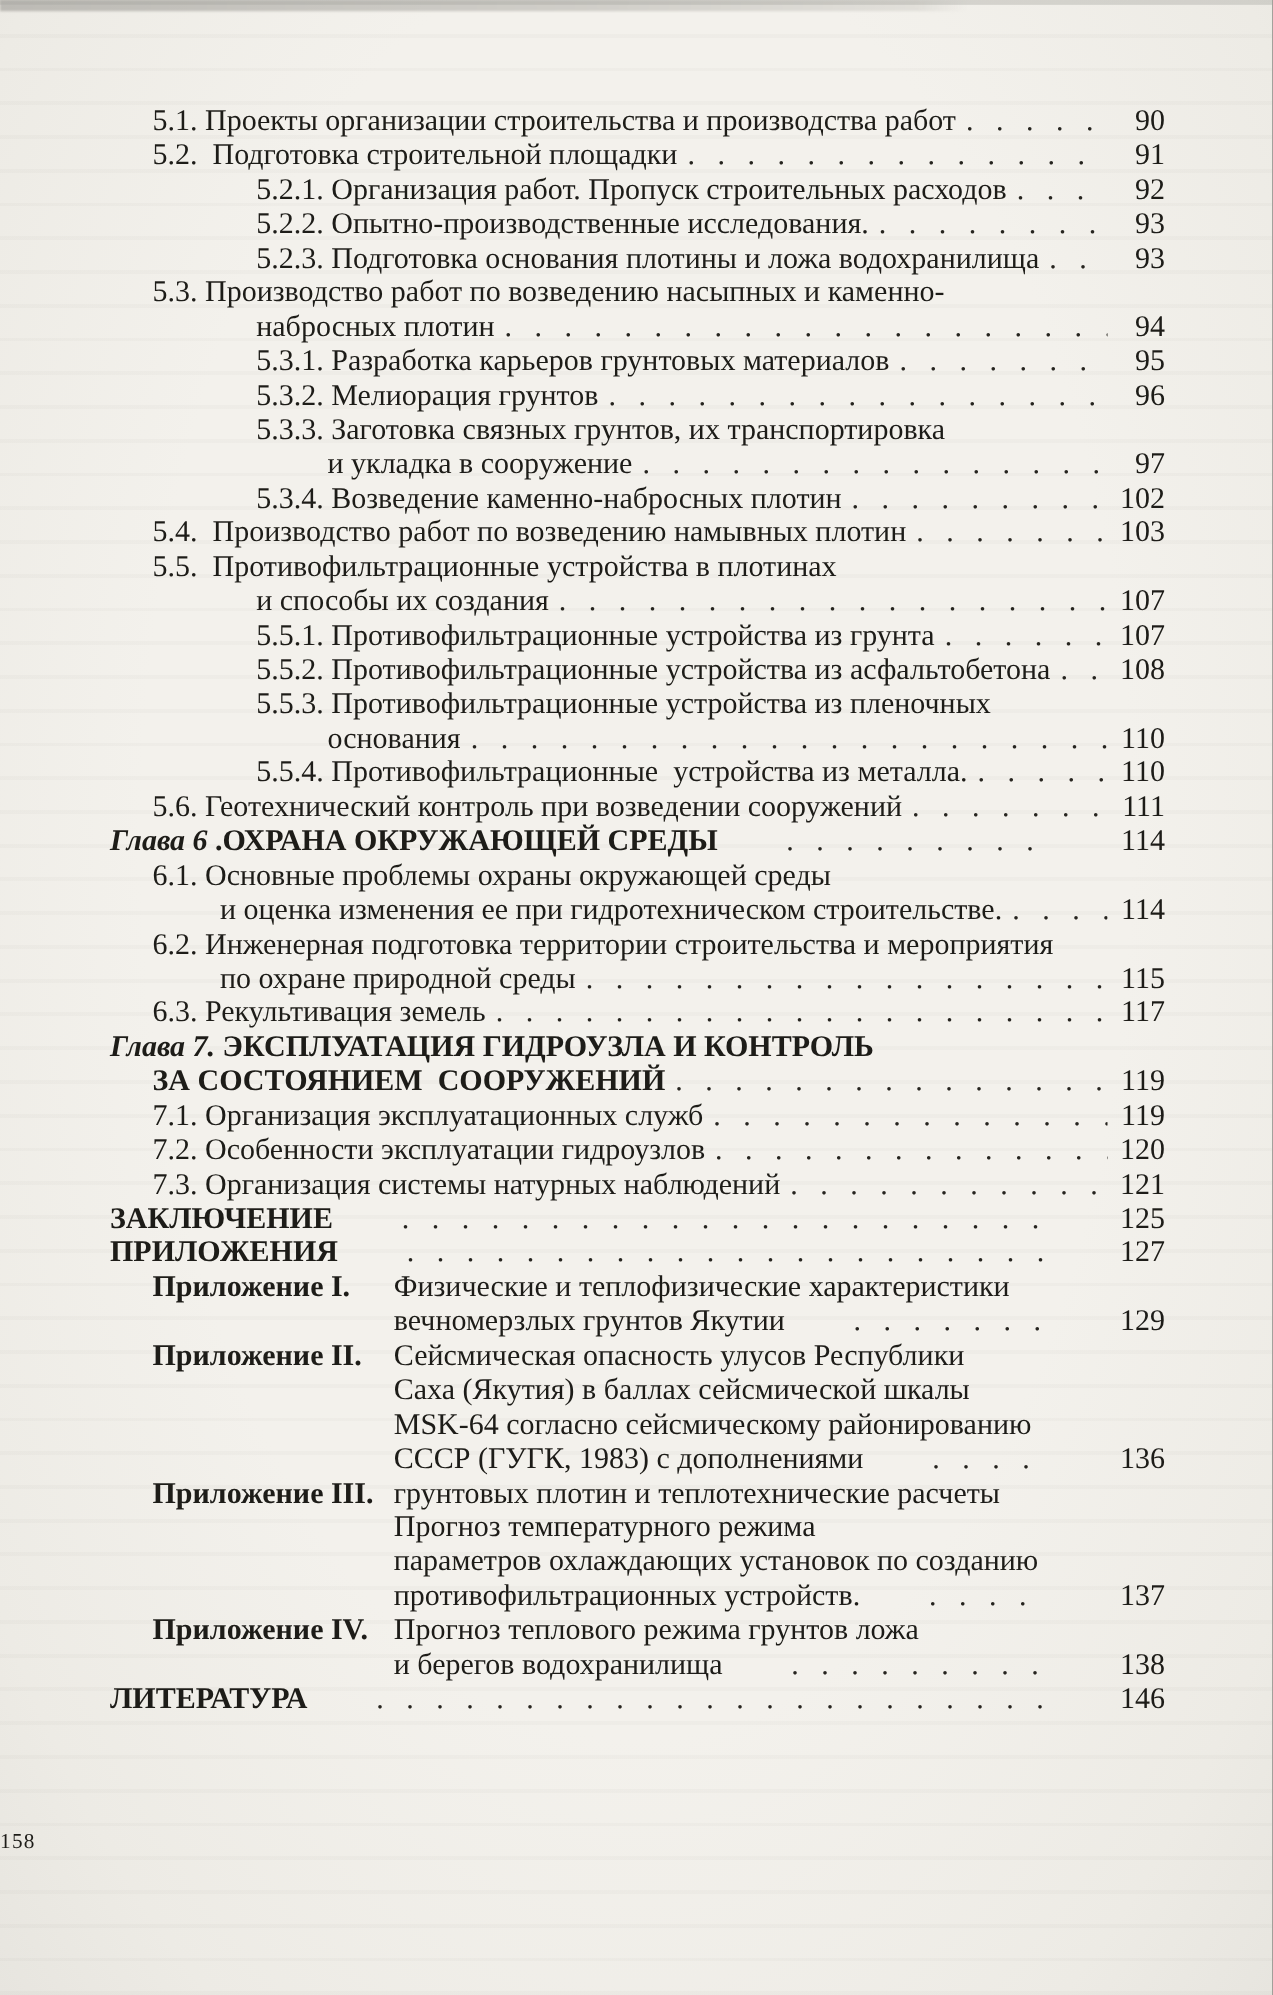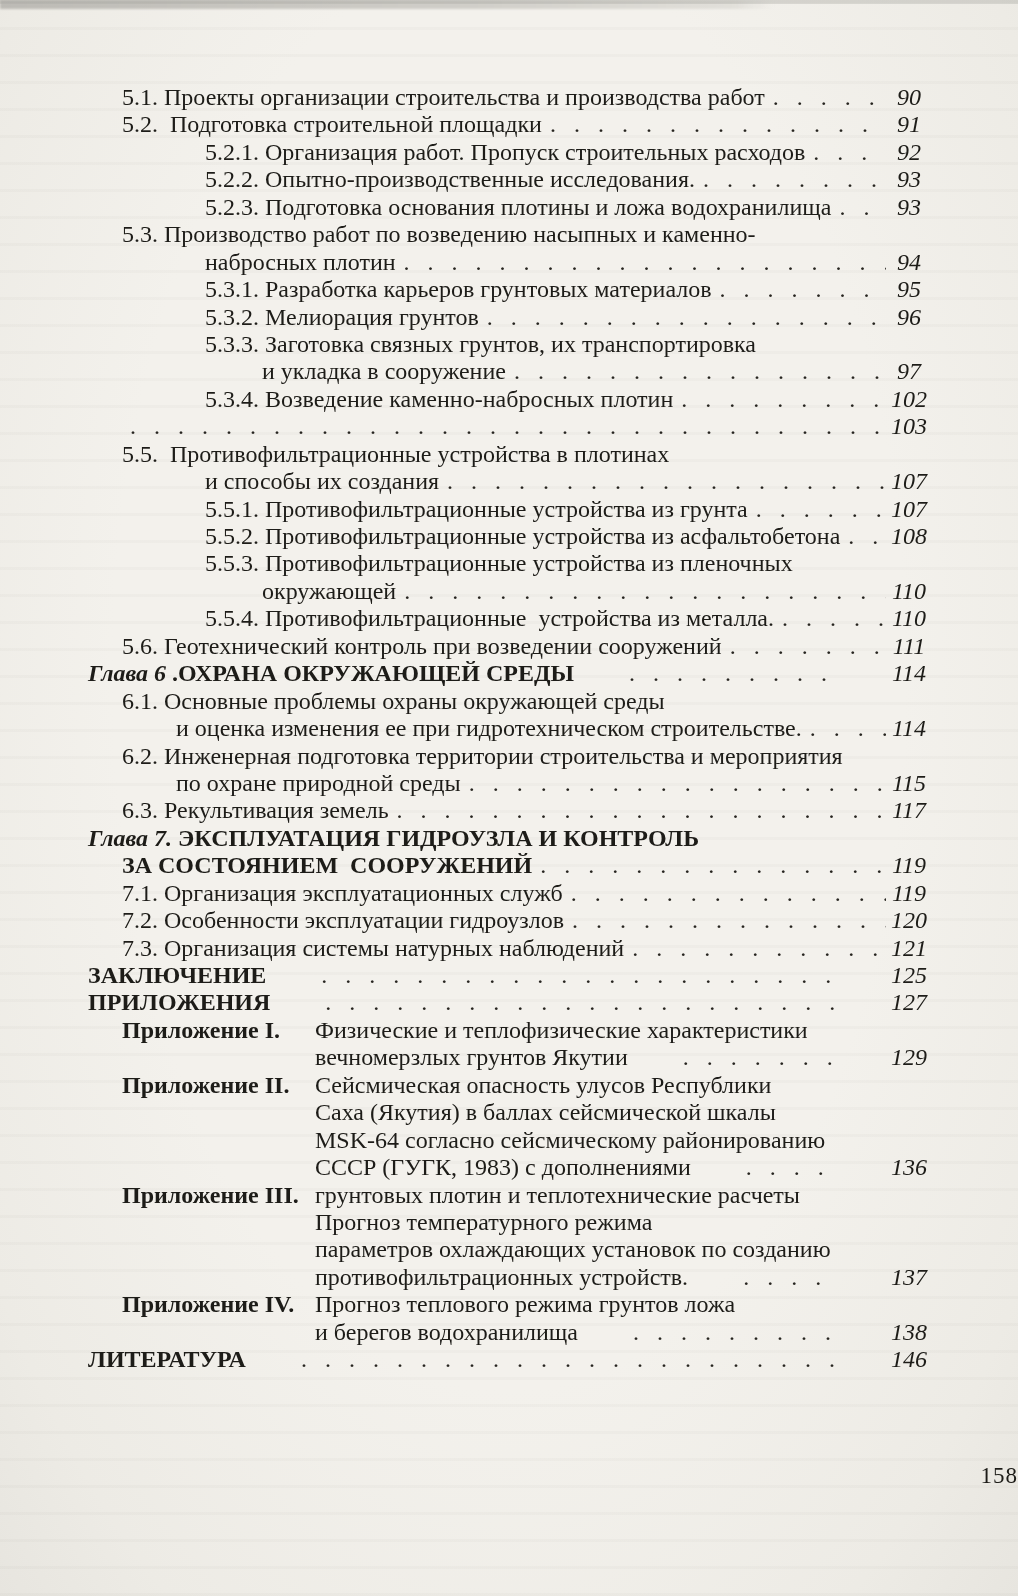--- a/index.html
+++ b/index.html
@@ -34,34 +34,34 @@
     top:84px;left:88px;right:86px;
     font-size:24px;
   }
   .line{line-height:27.45px;height:27.45px;white-space:pre;overflow:visible;}
   .line.flex{display:flex;align-items:baseline;}
   .txt{white-space:pre;flex:0 0 auto;}
   .leader{
     flex:1 1 auto;min-width:8px;overflow:hidden;white-space:nowrap;
     letter-spacing:6px;padding:0 6px 0 8px;font-weight:normal;color:#26241f;
   }
-  .pg{flex:0 0 auto;min-width:46px;text-align:center;font-weight:normal;font-style:italic;}
+  .pg{flex:0 0 auto;min-width:46px;text-align:right;font-weight:normal;}
   .bold{font-weight:bold;}
   .lead{font-style:italic;font-weight:bold;}
   .ind0{padding-left:0;gap:47px;}
   .ind1{padding-left:34px;}
   .ind2{padding-left:117px;}
   .ind3{padding-left:174px;}
   .ind4{padding-left:88px;}
   .entry.appendix{display:flex;align-items:flex-start;padding-left:34px;}
   .entry.appendix .label{flex:0 0 193px;font-weight:bold;line-height:27.45px;white-space:pre;}
   .entry.appendix .content{flex:1 1 auto;min-width:0;}
   .footer{
     position:absolute;left:0;right:0;top:1463px;
-    text-align:right;font-size:23px;letter-spacing:1px;
+    text-align:left;font-size:17px;letter-spacing:1px;
   }
 </style>
 </head>
 <body>
 
 <div class="page">
   <div class="scan-top"></div>
   <div class="scan-top2"></div>
   <div class="bleed"></div>
   <main class="toc">
@@ -91,35 +91,35 @@
         <div class="line ind2 flex"><span class="txt">5.3.2. Мелиорация грунтов</span><span class="leader"> . . . . . . . . . . . . . . . . . . . . . . . . . . . . . . . . . . . . . . . . . . . . . . . . . . . . . . . . . . . . . . . . . . . . . . . . . . . . . . . .</span><span class="pg">96</span></div>
       </div>
       <div class="entry">
         <div class="line ind2"><span class="txt">5.3.3. Заготовка связных грунтов, их транспортировка</span></div>
         <div class="line ind3 flex"><span class="txt">и укладка в сооружение</span><span class="leader"> . . . . . . . . . . . . . . . . . . . . . . . . . . . . . . . . . . . . . . . . . . . . . . . . . . . . . . . . . . . . . . . . . . . . . . . . . . . . . . . .</span><span class="pg">97</span></div>
       </div>
       <div class="entry">
         <div class="line ind2 flex"><span class="txt">5.3.4. Возведение каменно-набросных плотин</span><span class="leader"> . . . . . . . . . . . . . . . . . . . . . . . . . . . . . . . . . . . . . . . . . . . . . . . . . . . . . . . . . . . . . . . . . . . . . . . . . . . . . . . .</span><span class="pg">102</span></div>
       </div>
       <div class="entry">
-        <div class="line ind1 flex"><span class="leader"> . . . . . . . . . . . . . . . . . . . . . . . . . . . . . . . . . . . . . . . . . . . . . . . . . . . . . . . . . . . . . . . . . . . . . . . . . . . . . . . .</span><span class="pg">103</span></div>
+        <div class="line ind1 flex"><span class="txt">5.4.  Производство работ по возведению намывных плотин</span><span class="leader"> . . . . . . . . . . . . . . . . . . . . . . . . . . . . . . . . . . . . . . . . . . . . . . . . . . . . . . . . . . . . . . . . . . . . . . . . . . . . . . . .</span><span class="pg">103</span></div>
       </div>
       <div class="entry">
         <div class="line ind1"><span class="txt">5.5.  Противофильтрационные устройства в плотинах</span></div>
         <div class="line ind2 flex"><span class="txt">и способы их создания</span><span class="leader"> . . . . . . . . . . . . . . . . . . . . . . . . . . . . . . . . . . . . . . . . . . . . . . . . . . . . . . . . . . . . . . . . . . . . . . . . . . . . . . . .</span><span class="pg">107</span></div>
       </div>
       <div class="entry">
         <div class="line ind2 flex"><span class="txt">5.5.1. Противофильтрационные устройства из грунта</span><span class="leader"> . . . . . . . . . . . . . . . . . . . . . . . . . . . . . . . . . . . . . . . . . . . . . . . . . . . . . . . . . . . . . . . . . . . . . . . . . . . . . . . .</span><span class="pg">107</span></div>
       </div>
       <div class="entry">
         <div class="line ind2 flex"><span class="txt">5.5.2. Противофильтрационные устройства из асфальтобетона</span><span class="leader"> . . . . . . . . . . . . . . . . . . . . . . . . . . . . . . . . . . . . . . . . . . . . . . . . . . . . . . . . . . . . . . . . . . . . . . . . . . . . . . . .</span><span class="pg">108</span></div>
       </div>
       <div class="entry">
         <div class="line ind2"><span class="txt">5.5.3. Противофильтрационные устройства из пленочных</span></div>
-        <div class="line ind3 flex"><span class="txt">окружающей</span><span class="leader"> . . . . . . . . . . . . . . . . . . . . . . . . . . . . . . . . . . . . . . . . . . . . . . . . . . . . . . . . . . . . . . . . . . . . . . . . . . . . . . . .</span><span class="pg">110</span></div>
+        <div class="line ind3 flex"><span class="txt">основания</span><span class="leader"> . . . . . . . . . . . . . . . . . . . . . . . . . . . . . . . . . . . . . . . . . . . . . . . . . . . . . . . . . . . . . . . . . . . . . . . . . . . . . . . .</span><span class="pg">110</span></div>
       </div>
       <div class="entry">
         <div class="line ind2 flex"><span class="txt">5.5.4. Противофильтрационные  устройства из металла.</span><span class="leader"> . . . . . . . . . . . . . . . . . . . . . . . . . . . . . . . . . . . . . . . . . . . . . . . . . . . . . . . . . . . . . . . . . . . . . . . . . . . . . . . .</span><span class="pg">110</span></div>
       </div>
       <div class="entry">
         <div class="line ind1 flex"><span class="txt">5.6. Геотехнический контроль при возведении сооружений</span><span class="leader"> . . . . . . . . . . . . . . . . . . . . . . . . . . . . . . . . . . . . . . . . . . . . . . . . . . . . . . . . . . . . . . . . . . . . . . . . . . . . . . . .</span><span class="pg">111</span></div>
       </div>
       <div class="entry">
         <div class="line ind0 bold flex"><span class="txt"><span class="lead">Глава 6</span> .ОХРАНА ОКРУЖАЮЩЕЙ СРЕДЫ</span><span class="leader"> . . . . . . . . . . . . . . . . . . . . . . . . . . . . . . . . . . . . . . . . . . . . . . . . . . . . . . . . . . . . . . . . . . . . . . . . . . . . . . . .</span><span class="pg">114</span></div>
       </div>

